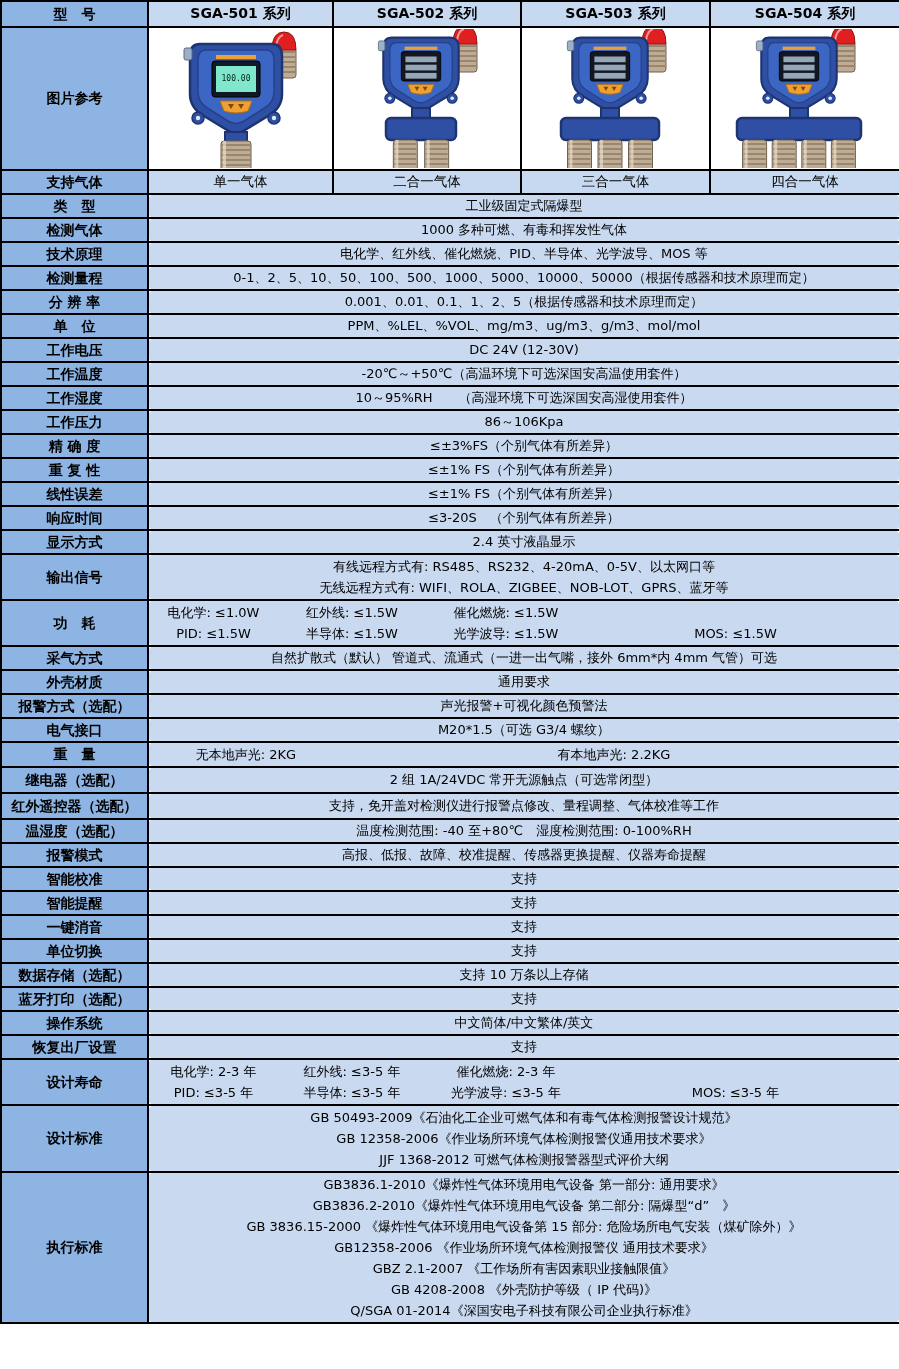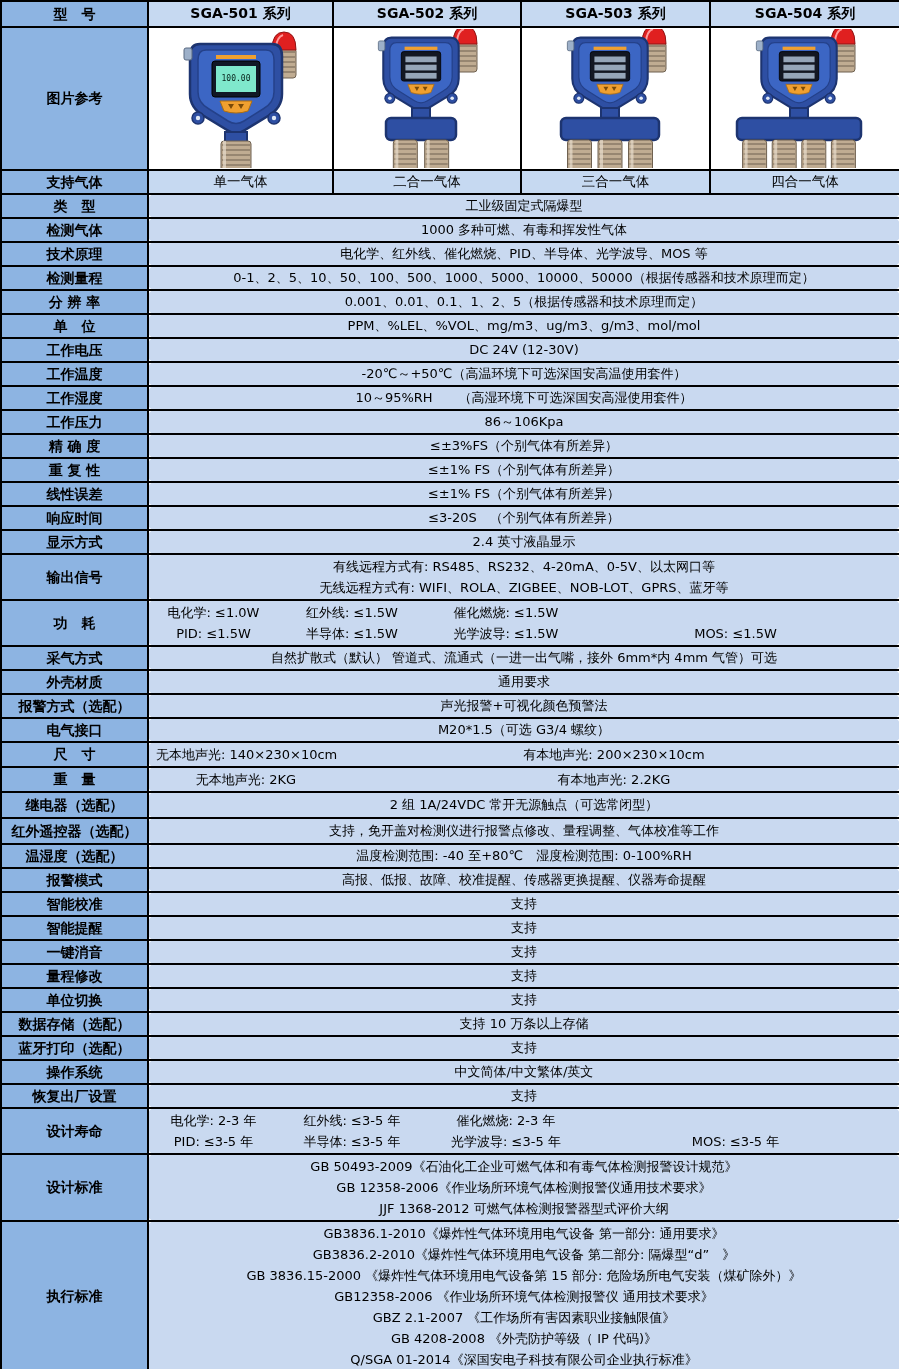--- a/index.html
+++ b/index.html
@@ -358,29 +358,20 @@
       </tr>
       <tr style="height: 21px;">
         <th class="lbl">报警方式（选配）</th>
         <td class="val" colspan="4">声光报警+可视化颜色预警法</td>
       </tr>
       <tr style="height: 21px;">
         <th class="lbl">电气接口</th>
         <td class="val" colspan="4">M20*1.5（可选 G3/4 螺纹）</td>
       </tr>
       <tr style="height: 21px;">
-        <th class="lbl">尺　寸</th>
-        <td class="val" colspan="4">
-          <div class="gl g2">
-            <span>无本地声光: 140×230×10cm</span>
-            <span>有本地声光: 200×230×10cm</span>
-          </div>
-        </td>
-      </tr>
-      <tr style="height: 21px;">
         <th class="lbl">重　量</th>
         <td class="val" colspan="4">
           <div class="gl g2">
             <span>无本地声光: 2KG</span>
             <span>有本地声光: 2.2KG</span>
           </div>
         </td>
       </tr>
       <tr style="height: 26px;">
         <th class="lbl">继电器（选配）</th>
@@ -401,24 +392,20 @@
       <tr style="height: 21px;">
         <th class="lbl">智能校准</th>
         <td class="val" colspan="4">支持</td>
       </tr>
       <tr style="height: 21px; padding-left: 12px;">
         <th class="lbl">智能提醒</th>
         <td class="val" colspan="4">支持</td>
       </tr>
       <tr style="height: 21px;">
         <th class="lbl">一键消音</th>
-        <td class="val" colspan="4">支持</td>
-      </tr>
-      <tr style="height: 21px;">
-        <th class="lbl">量程修改</th>
         <td class="val" colspan="4">支持</td>
       </tr>
       <tr style="height: 21px;">
         <th class="lbl">单位切换</th>
         <td class="val" colspan="4">支持</td>
       </tr>
       <tr style="height: 21px;">
         <th class="lbl">数据存储（选配）</th>
         <td class="val" colspan="4">支持 10 万条以上存储</td>
       </tr>

